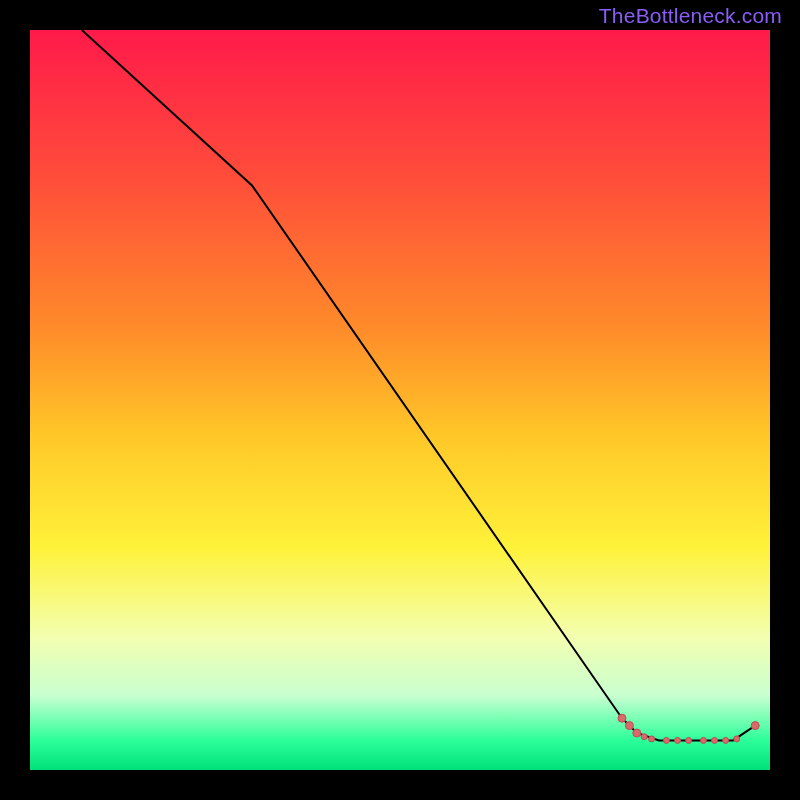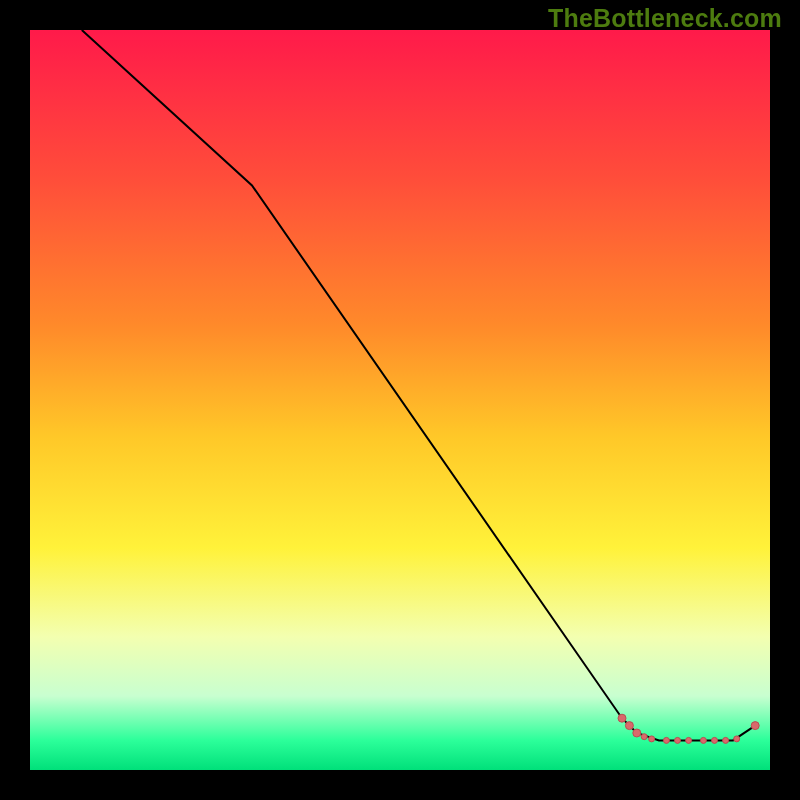--- a/index.html
+++ b/index.html
@@ -8,23 +8,23 @@
     width: 800px;
     height: 800px;
     background: #000;
     position: relative;
     font-family: Arial, Helvetica, sans-serif;
   }
   .watermark {
     position: absolute;
     top: 4px;
     right: 18px;
-    font-size: 25px;
-    color: #4d7c0f;
-    font-weight: 700;
+    font-size: 21px;
+    color: #8b5cf6;
+    font-weight: 400;
     letter-spacing: 0.2px;
   }
   .chart-area {
     position: absolute;
     left: 30px;
     top: 30px;
     width: 740px;
     height: 740px;
   }
   svg { display: block; }

